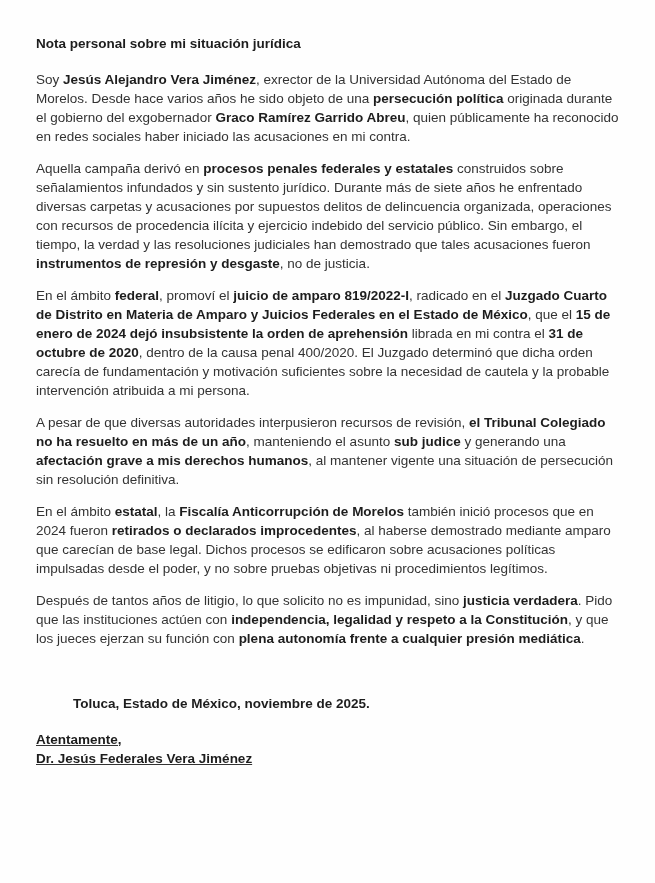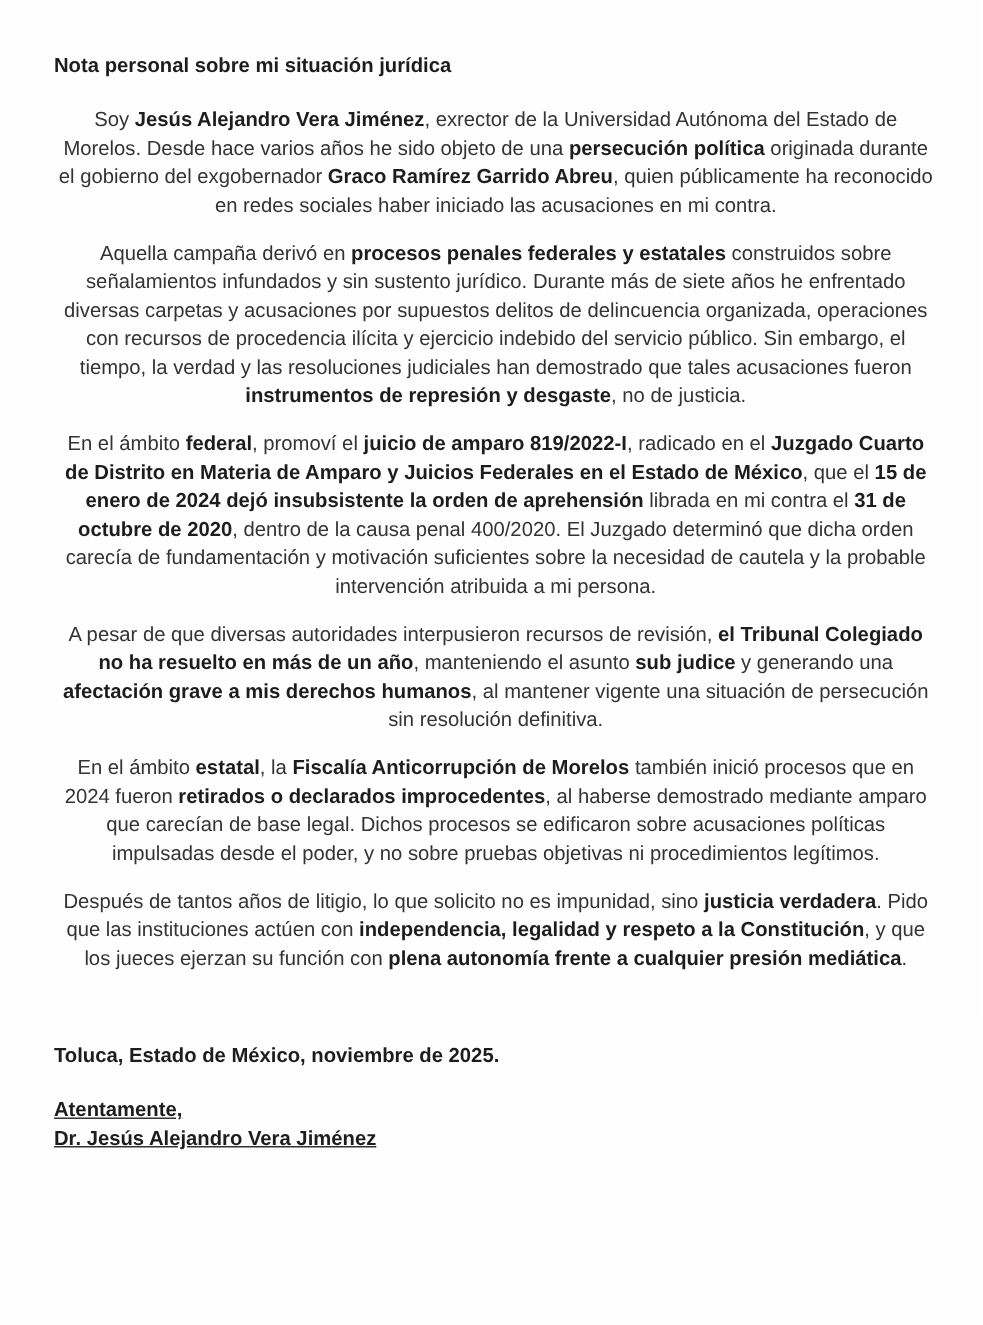--- a/index.html
+++ b/index.html
@@ -22,37 +22,37 @@
   }
   .doc-title {
     font-size: 13.5px;
     line-height: 19px;
     font-weight: 700;
     color: #1d1d1d;
     margin: 0 0 17px 0;
   }
   .doc-body {
     max-width: 589px;
-    text-align: center;
   }
   .para {
     margin: 0 0 13px 0;
     max-width: 589px;
   }
   .para strong, .bold-line strong {
     font-weight: 700;
     color: #1d1d1d;
   }
   .bold-line {
     font-weight: 700;
     color: #1d1d1d;
     margin: 0;
   }
   .dateline {
     margin-top: 46px;
+    margin-left: 37px;
   }
   .closing-block {
     margin-top: 17px;
     text-decoration: underline;
   }
 </style>
 </head>
 <body>
 
 <div class="page">
@@ -64,15 +64,15 @@
       <p class="para"><span>En el ámbito </span><strong>federal</strong><span>, promoví el </span><strong>juicio de amparo 819/2022-I</strong><span>, radicado en el </span><strong>Juzgado Cuarto de Distrito en Materia de Amparo y Juicios Federales en el Estado de México</strong><span>, que el </span><strong>15 de enero de 2024 dejó insubsistente la orden de aprehensión</strong><span> librada en mi contra el </span><strong>31 de octubre de 2020</strong><span>, dentro de la causa penal 400/2020. El Juzgado determinó que dicha orden carecía de fundamentación y motivación suficientes sobre la necesidad de cautela y la probable intervención atribuida a mi persona.</span></p>
       <p class="para"><span>A pesar de que diversas autoridades interpusieron recursos de revisión, </span><strong>el Tribunal Colegiado no ha resuelto en más de un año</strong><span>, manteniendo el asunto </span><strong>sub judice</strong><span> y generando una </span><strong>afectación grave a mis derechos humanos</strong><span>, al mantener vigente una situación de persecución sin resolución definitiva.</span></p>
       <p class="para"><span>En el ámbito </span><strong>estatal</strong><span>, la </span><strong>Fiscalía Anticorrupción de Morelos</strong><span> también inició procesos que en 2024 fueron </span><strong>retirados o declarados improcedentes</strong><span>, al haberse demostrado mediante amparo que carecían de base legal. Dichos procesos se edificaron sobre acusaciones políticas impulsadas desde el poder, y no sobre pruebas objetivas ni procedimientos legítimos.</span></p>
       <p class="para"><span>Después de tantos años de litigio, lo que solicito no es impunidad, sino </span><strong>justicia verdadera</strong><span>. Pido que las instituciones actúen con </span><strong>independencia, legalidad y respeto a la Constitución</strong><span>, y que los jueces ejerzan su función con </span><strong>plena autonomía frente a cualquier presión mediática</strong><span>.</span></p>
     </div>
 
   <p class="bold-line dateline">Toluca, Estado de México, noviembre de 2025.</p>
 
   <div class="closing-block">
     <p class="bold-line">Atentamente,</p>
-    <p class="bold-line">Dr. Jesús Alejandro Vera Jiménez</p>
+    <p class="bold-line">Dr. Jesús Federales Vera Jiménez</p>
   </div>
 </div>
 
 </body></html>

